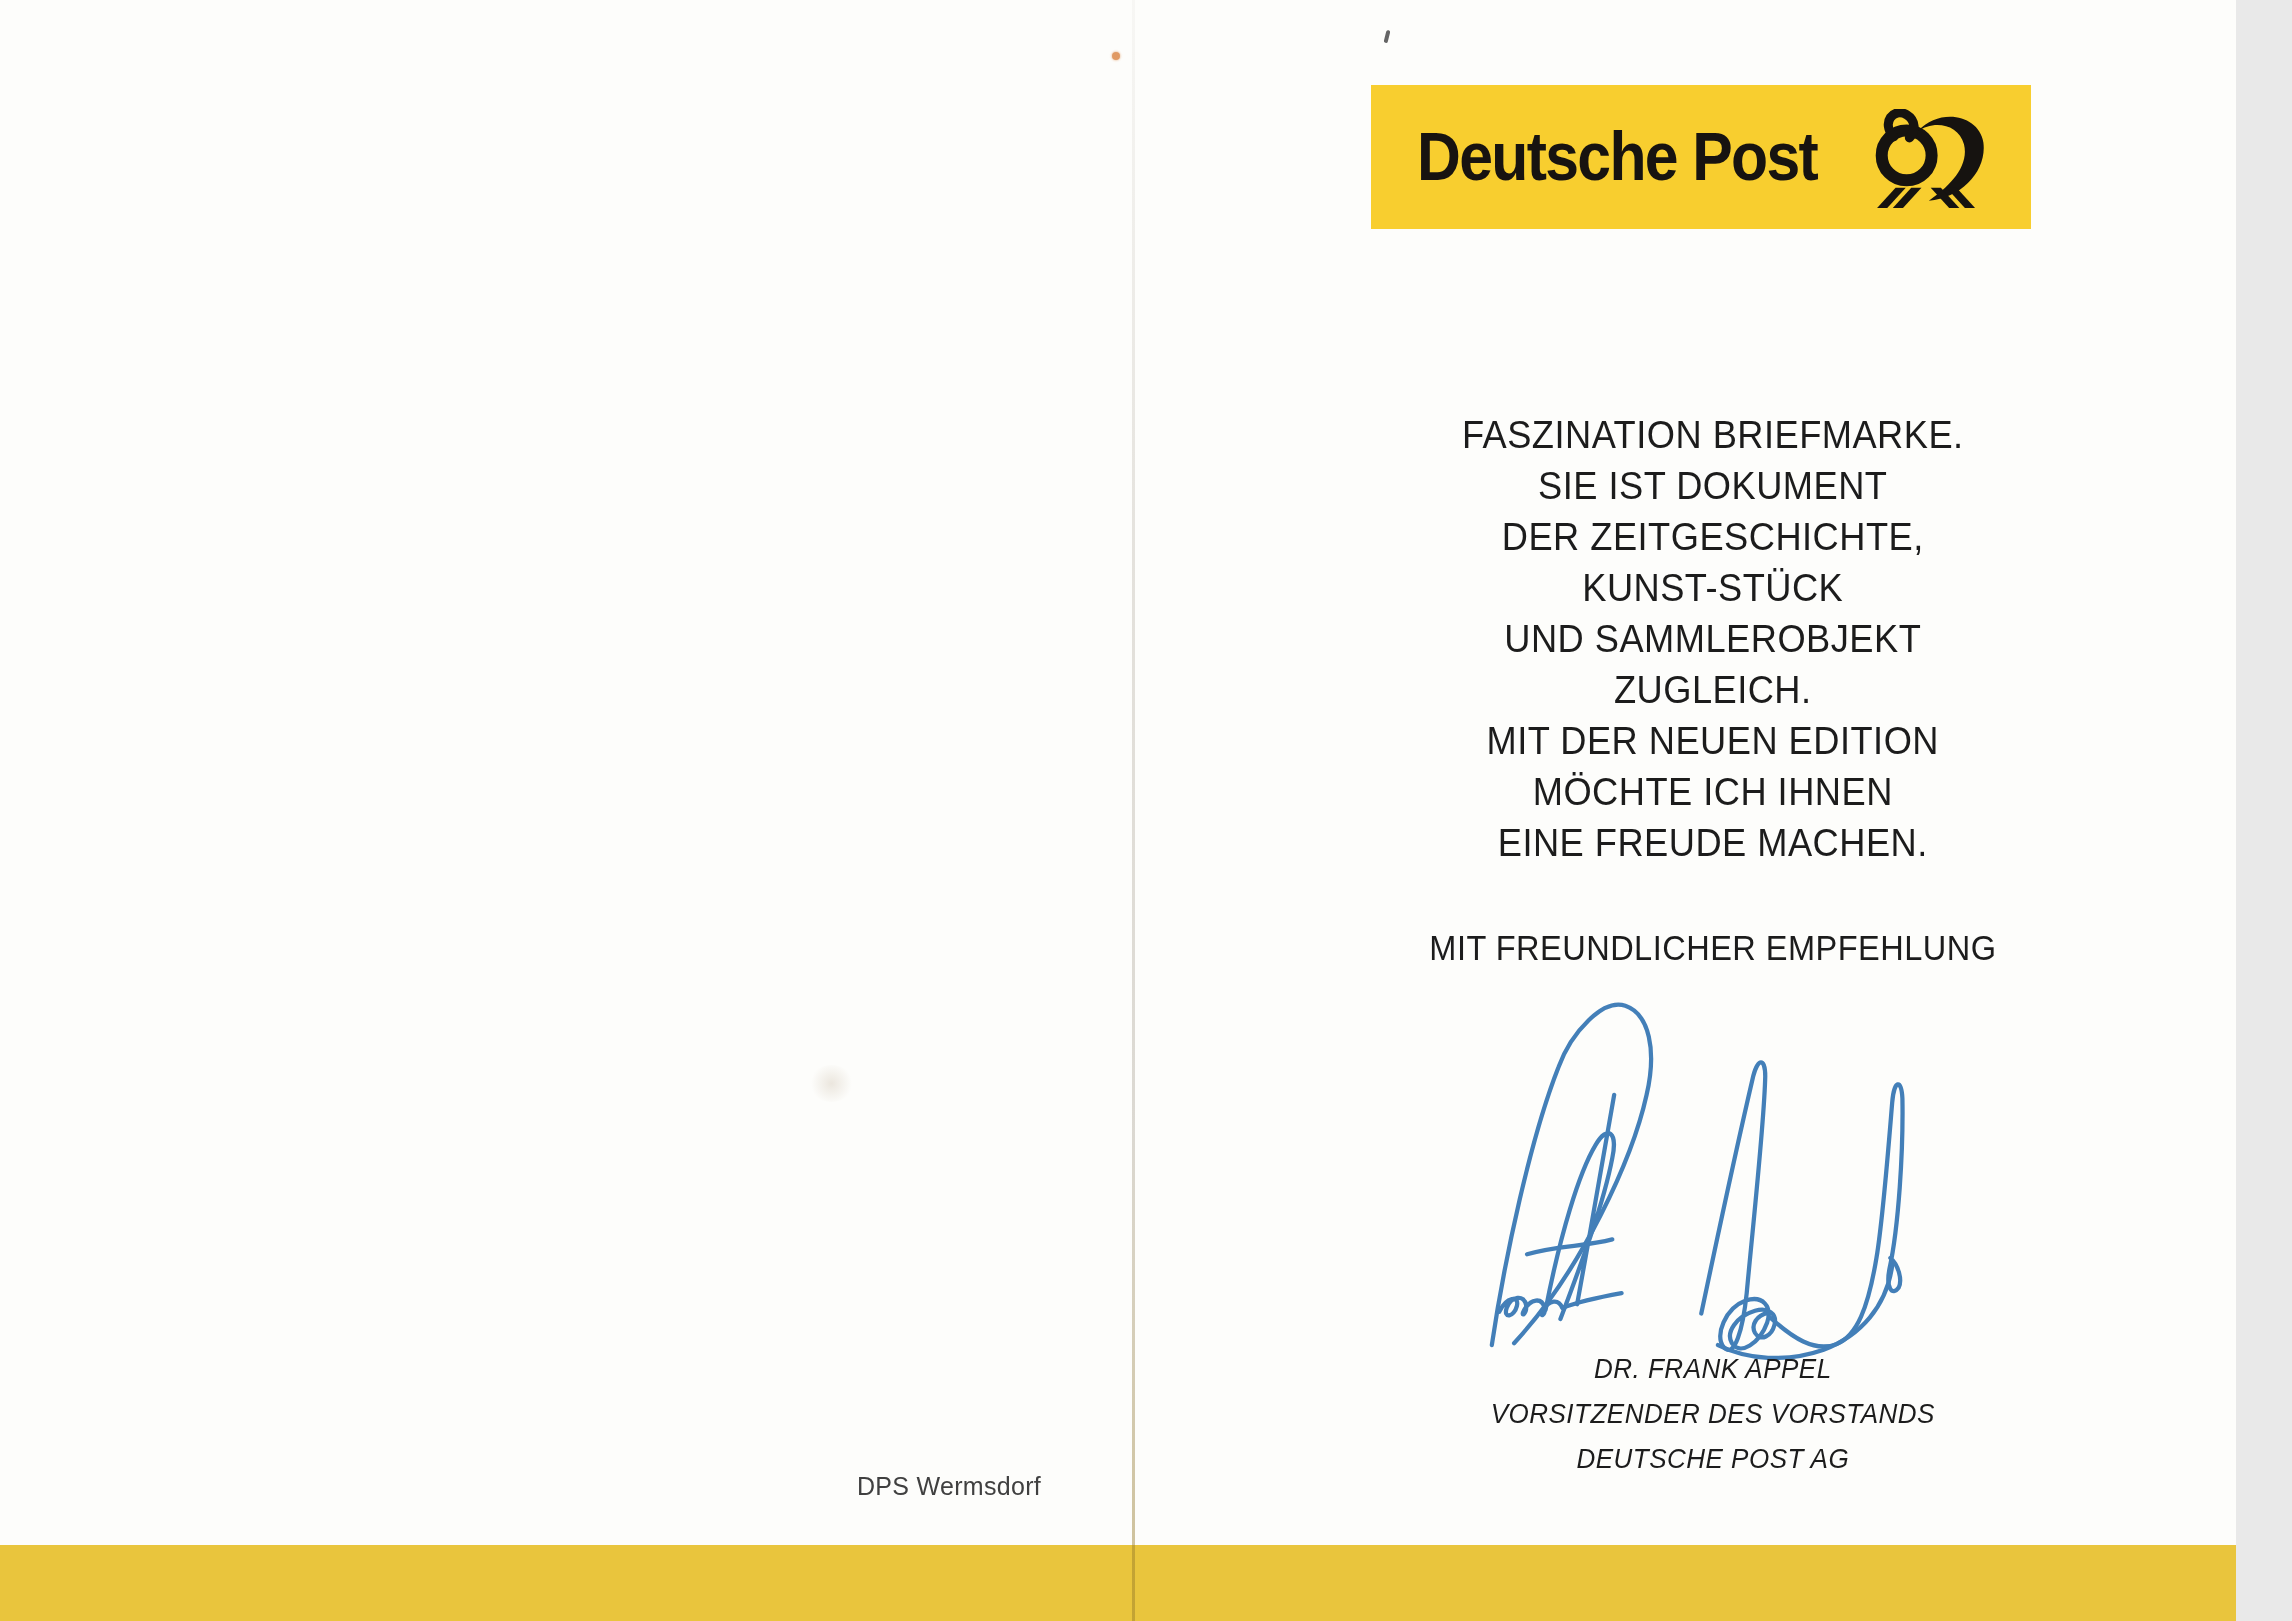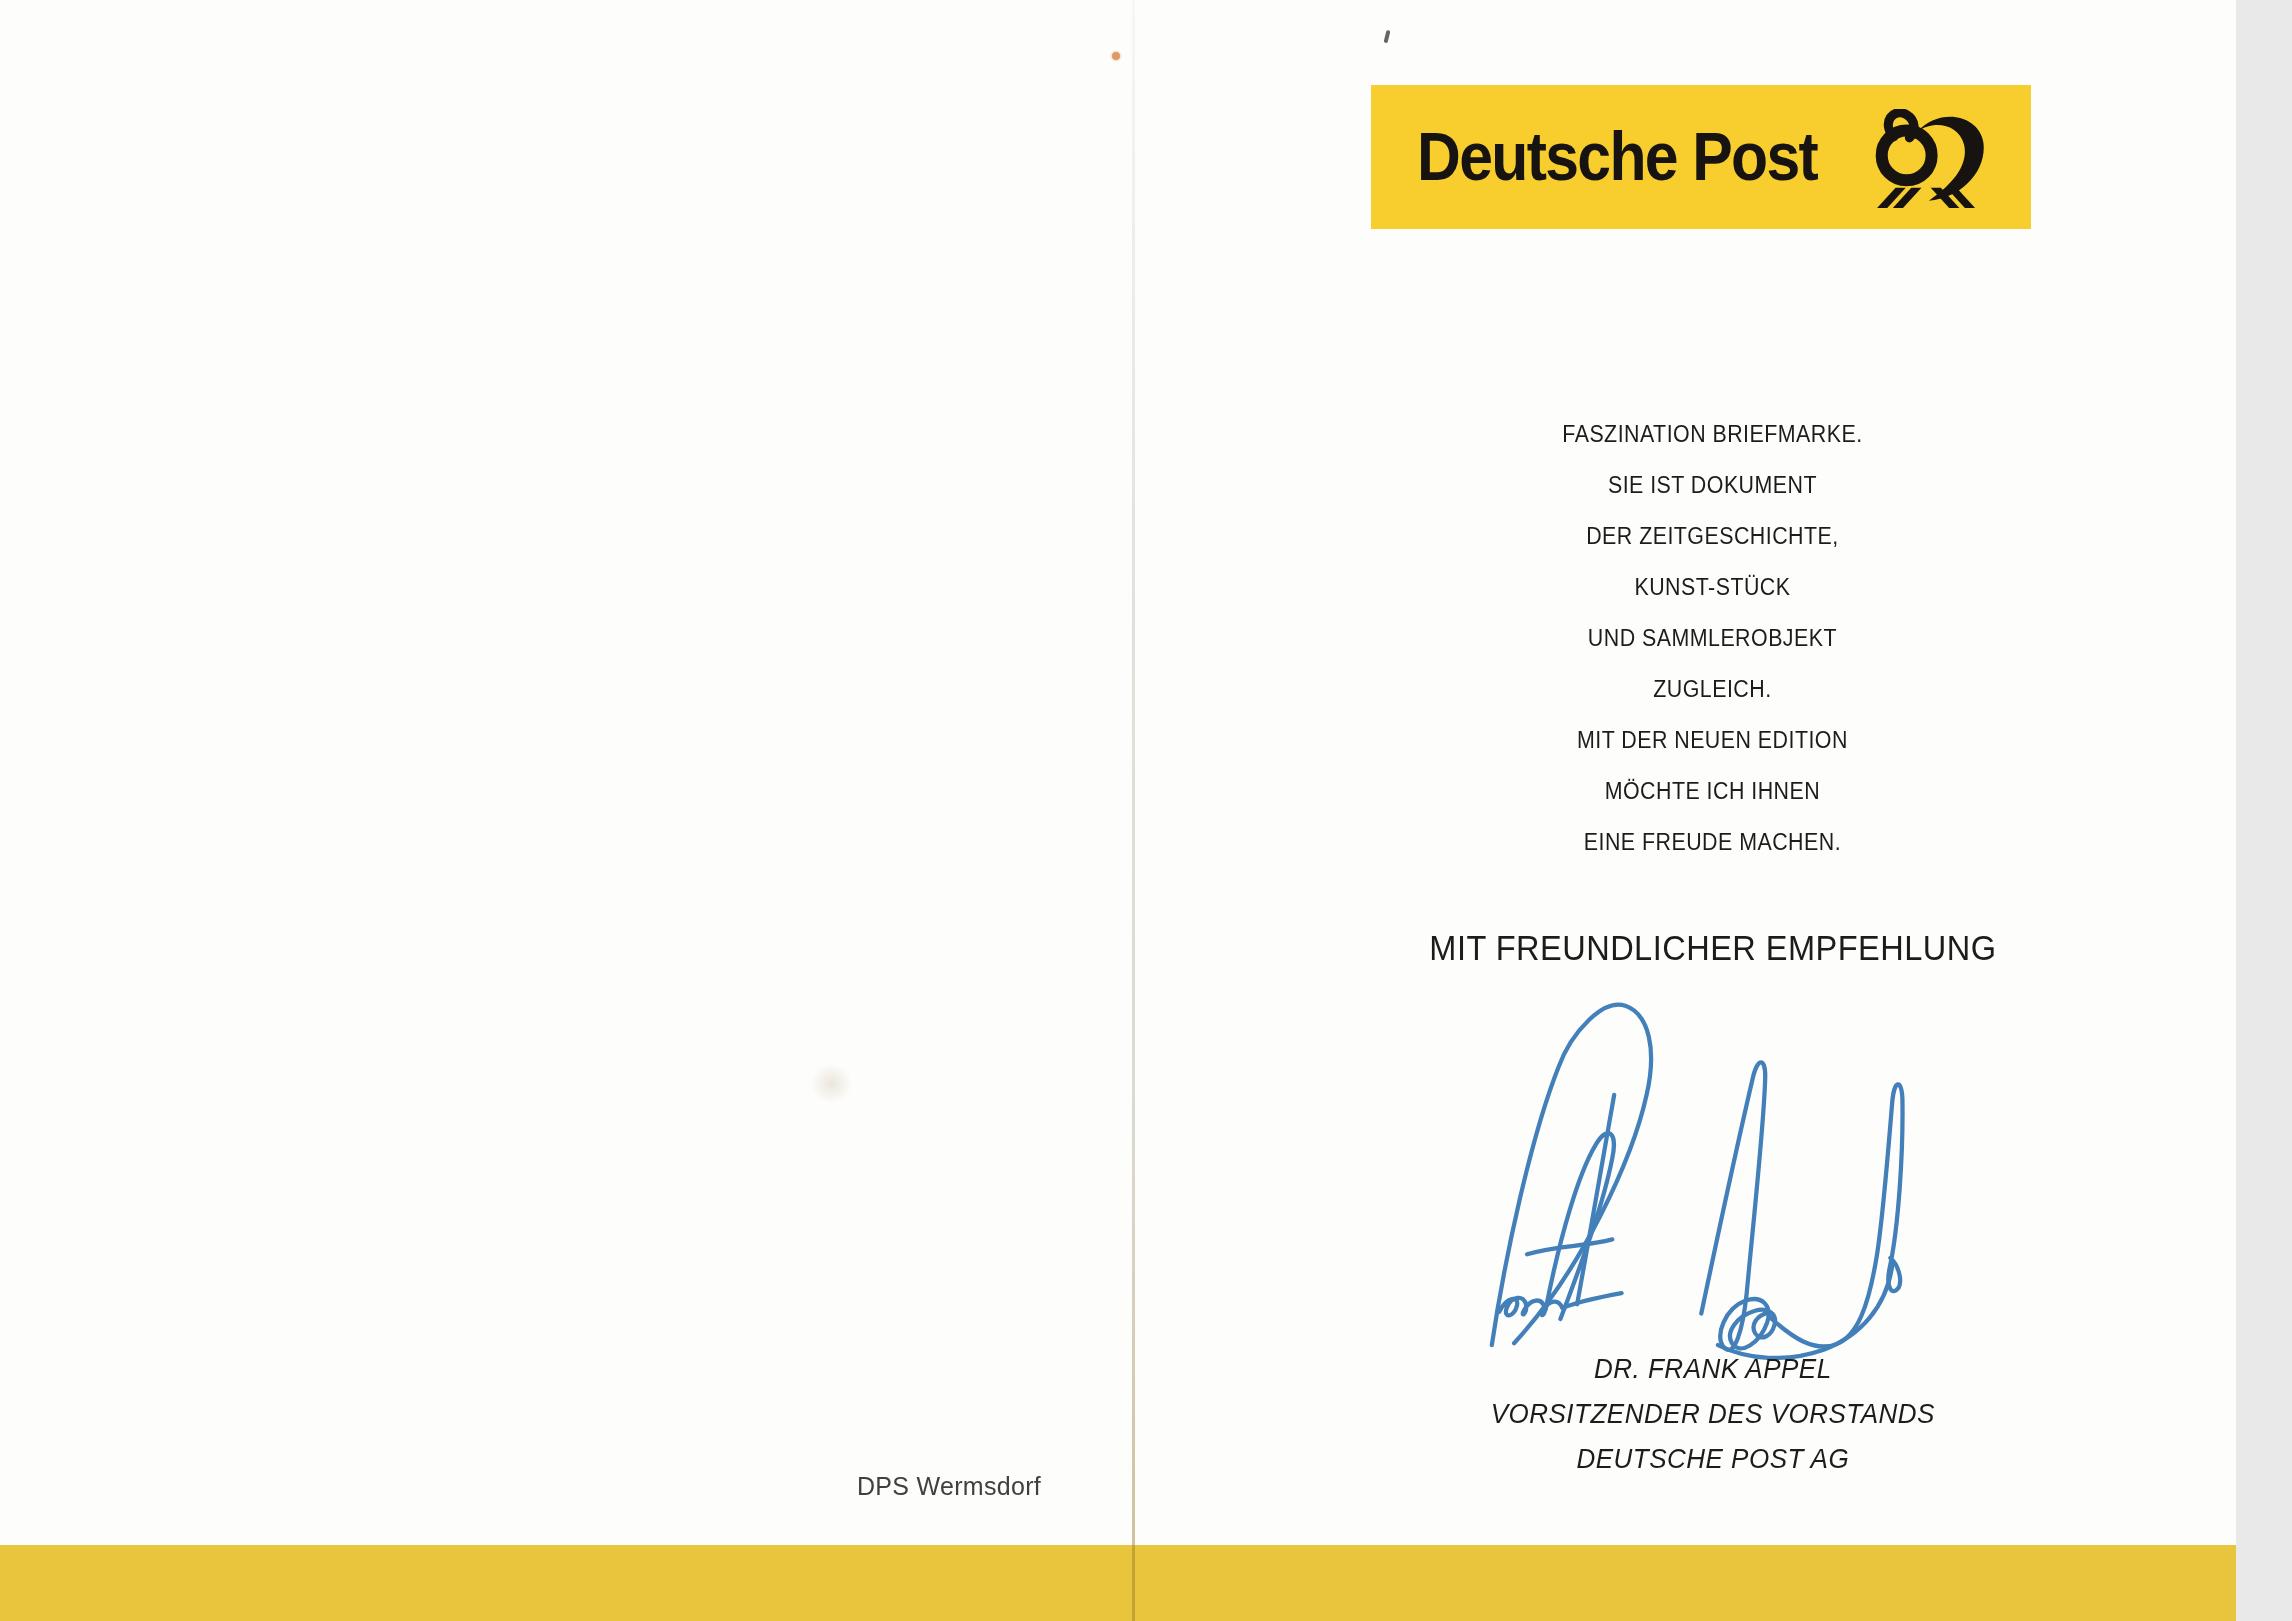--- a/index.html
+++ b/index.html
@@ -17,21 +17,21 @@
   .wordmark{
     position:absolute;left:46px;top:37px;
     font-size:69px;line-height:69px;font-weight:700;
     letter-spacing:-1.9px;color:#171310;white-space:nowrap;
     transform:scaleX(.88);transform-origin:left center;
   }
   .posthorn{position:absolute;left:495px;top:24px;width:122px;height:102px;}
   
   .rightcol{position:absolute;left:1132px;width:1161px;text-align:center;}
   .condense{display:inline-block;transform:scaleX(.93);transform-origin:center;}
-  .message{top:409px;font-size:23px;line-height:51px;letter-spacing:0.5px;}
+  .message{top:409px;font-size:39px;line-height:51px;letter-spacing:0.5px;}
   .salutation{top:922px;font-size:35px;line-height:51px;letter-spacing:0.5px;}
   .signer{top:1346px;font-size:28px;line-height:45px;letter-spacing:0.5px;font-style:italic;}
   
   .signature{position:absolute;left:1473px;top:991px;width:464px;height:380px;}
   
   .imprint{
     position:absolute;left:857px;top:1471px;
     font-size:25px;line-height:30px;color:#404040;letter-spacing:0.3px;
   }
   

